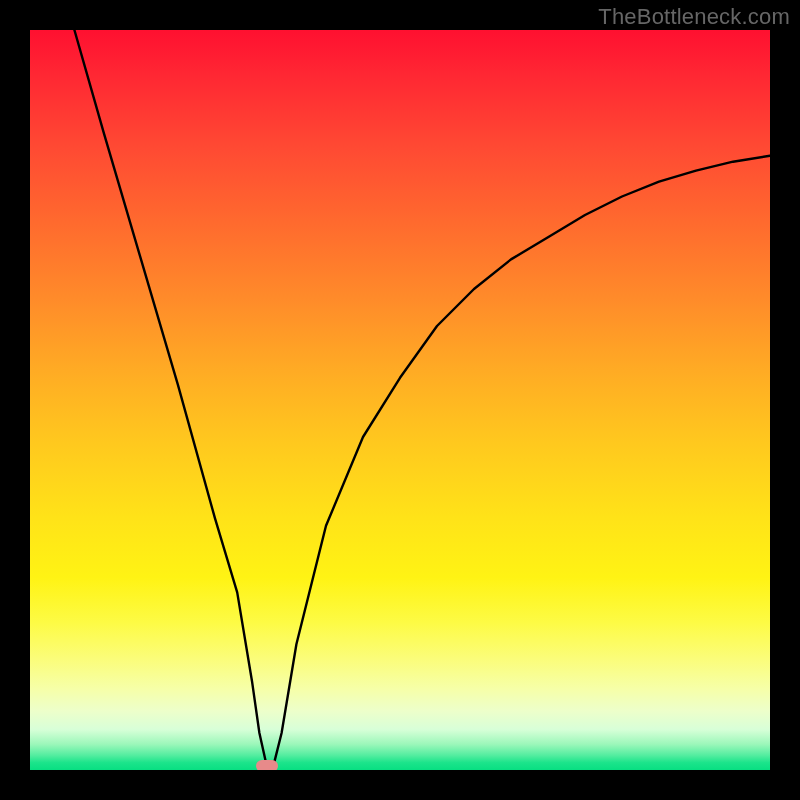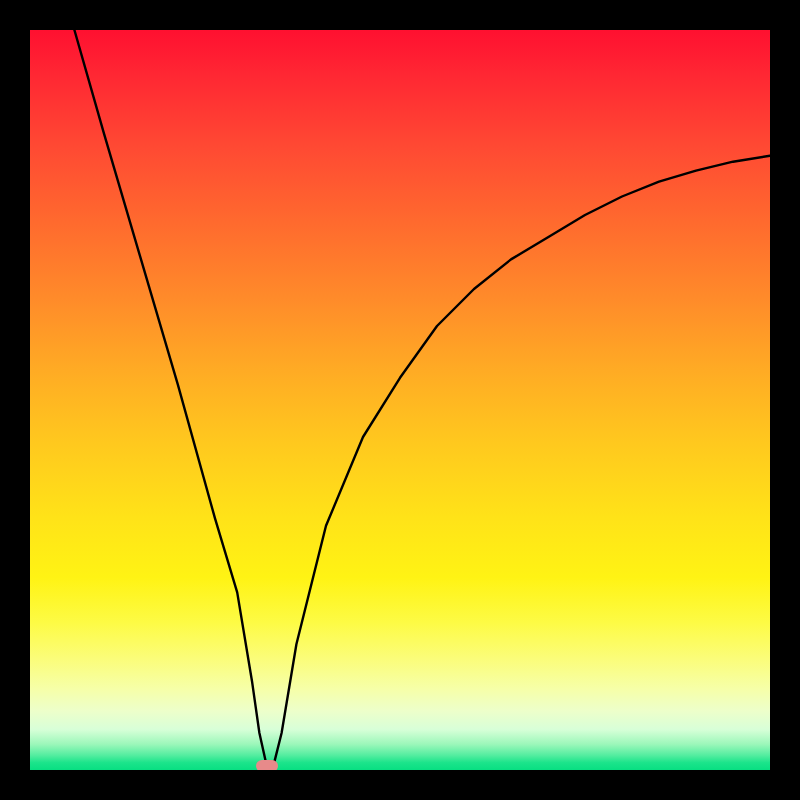--- a/index.html
+++ b/index.html
@@ -63,20 +63,21 @@
     position: absolute;
     inset: 0;
     width: 100%;
     height: 100%;
   }
 </style>
 </head>
 <body>
 
 <div class="outer">
+  <div class="watermark">TheBottleneck.com</div>
   <div class="plot">
     <div class="gradient"></div>
     <svg class="curve" viewBox="0 0 740 740" preserveAspectRatio="none">
       <path id="curve-path" fill="none" stroke="#000" stroke-width="2.4" stroke-linecap="round" stroke-linejoin="round" d="M44.4 0.0 L74.0 103.6 L111.0 229.4 L148.0 355.2 L185.0 488.4 L207.2 562.4 L222.0 651.2 L229.4 703.0 L236.8 736.3 L244.2 732.6 L251.6 703.0 L266.4 614.2 L296.0 495.8 L333.0 407.0 L370.0 347.8 L407.0 296.0 L444.0 259.0 L481.0 229.4 L518.0 207.2 L555.0 185.0 L592.0 166.5 L629.0 151.7 L666.0 140.6 L703.0 131.7 L740.0 125.8"></path>
     </svg>
     <div class="marker" id="notch-marker" style="left: 225.8px; top: 730.3px;"></div>
   </div>
 </div>
 
 </body></html>

